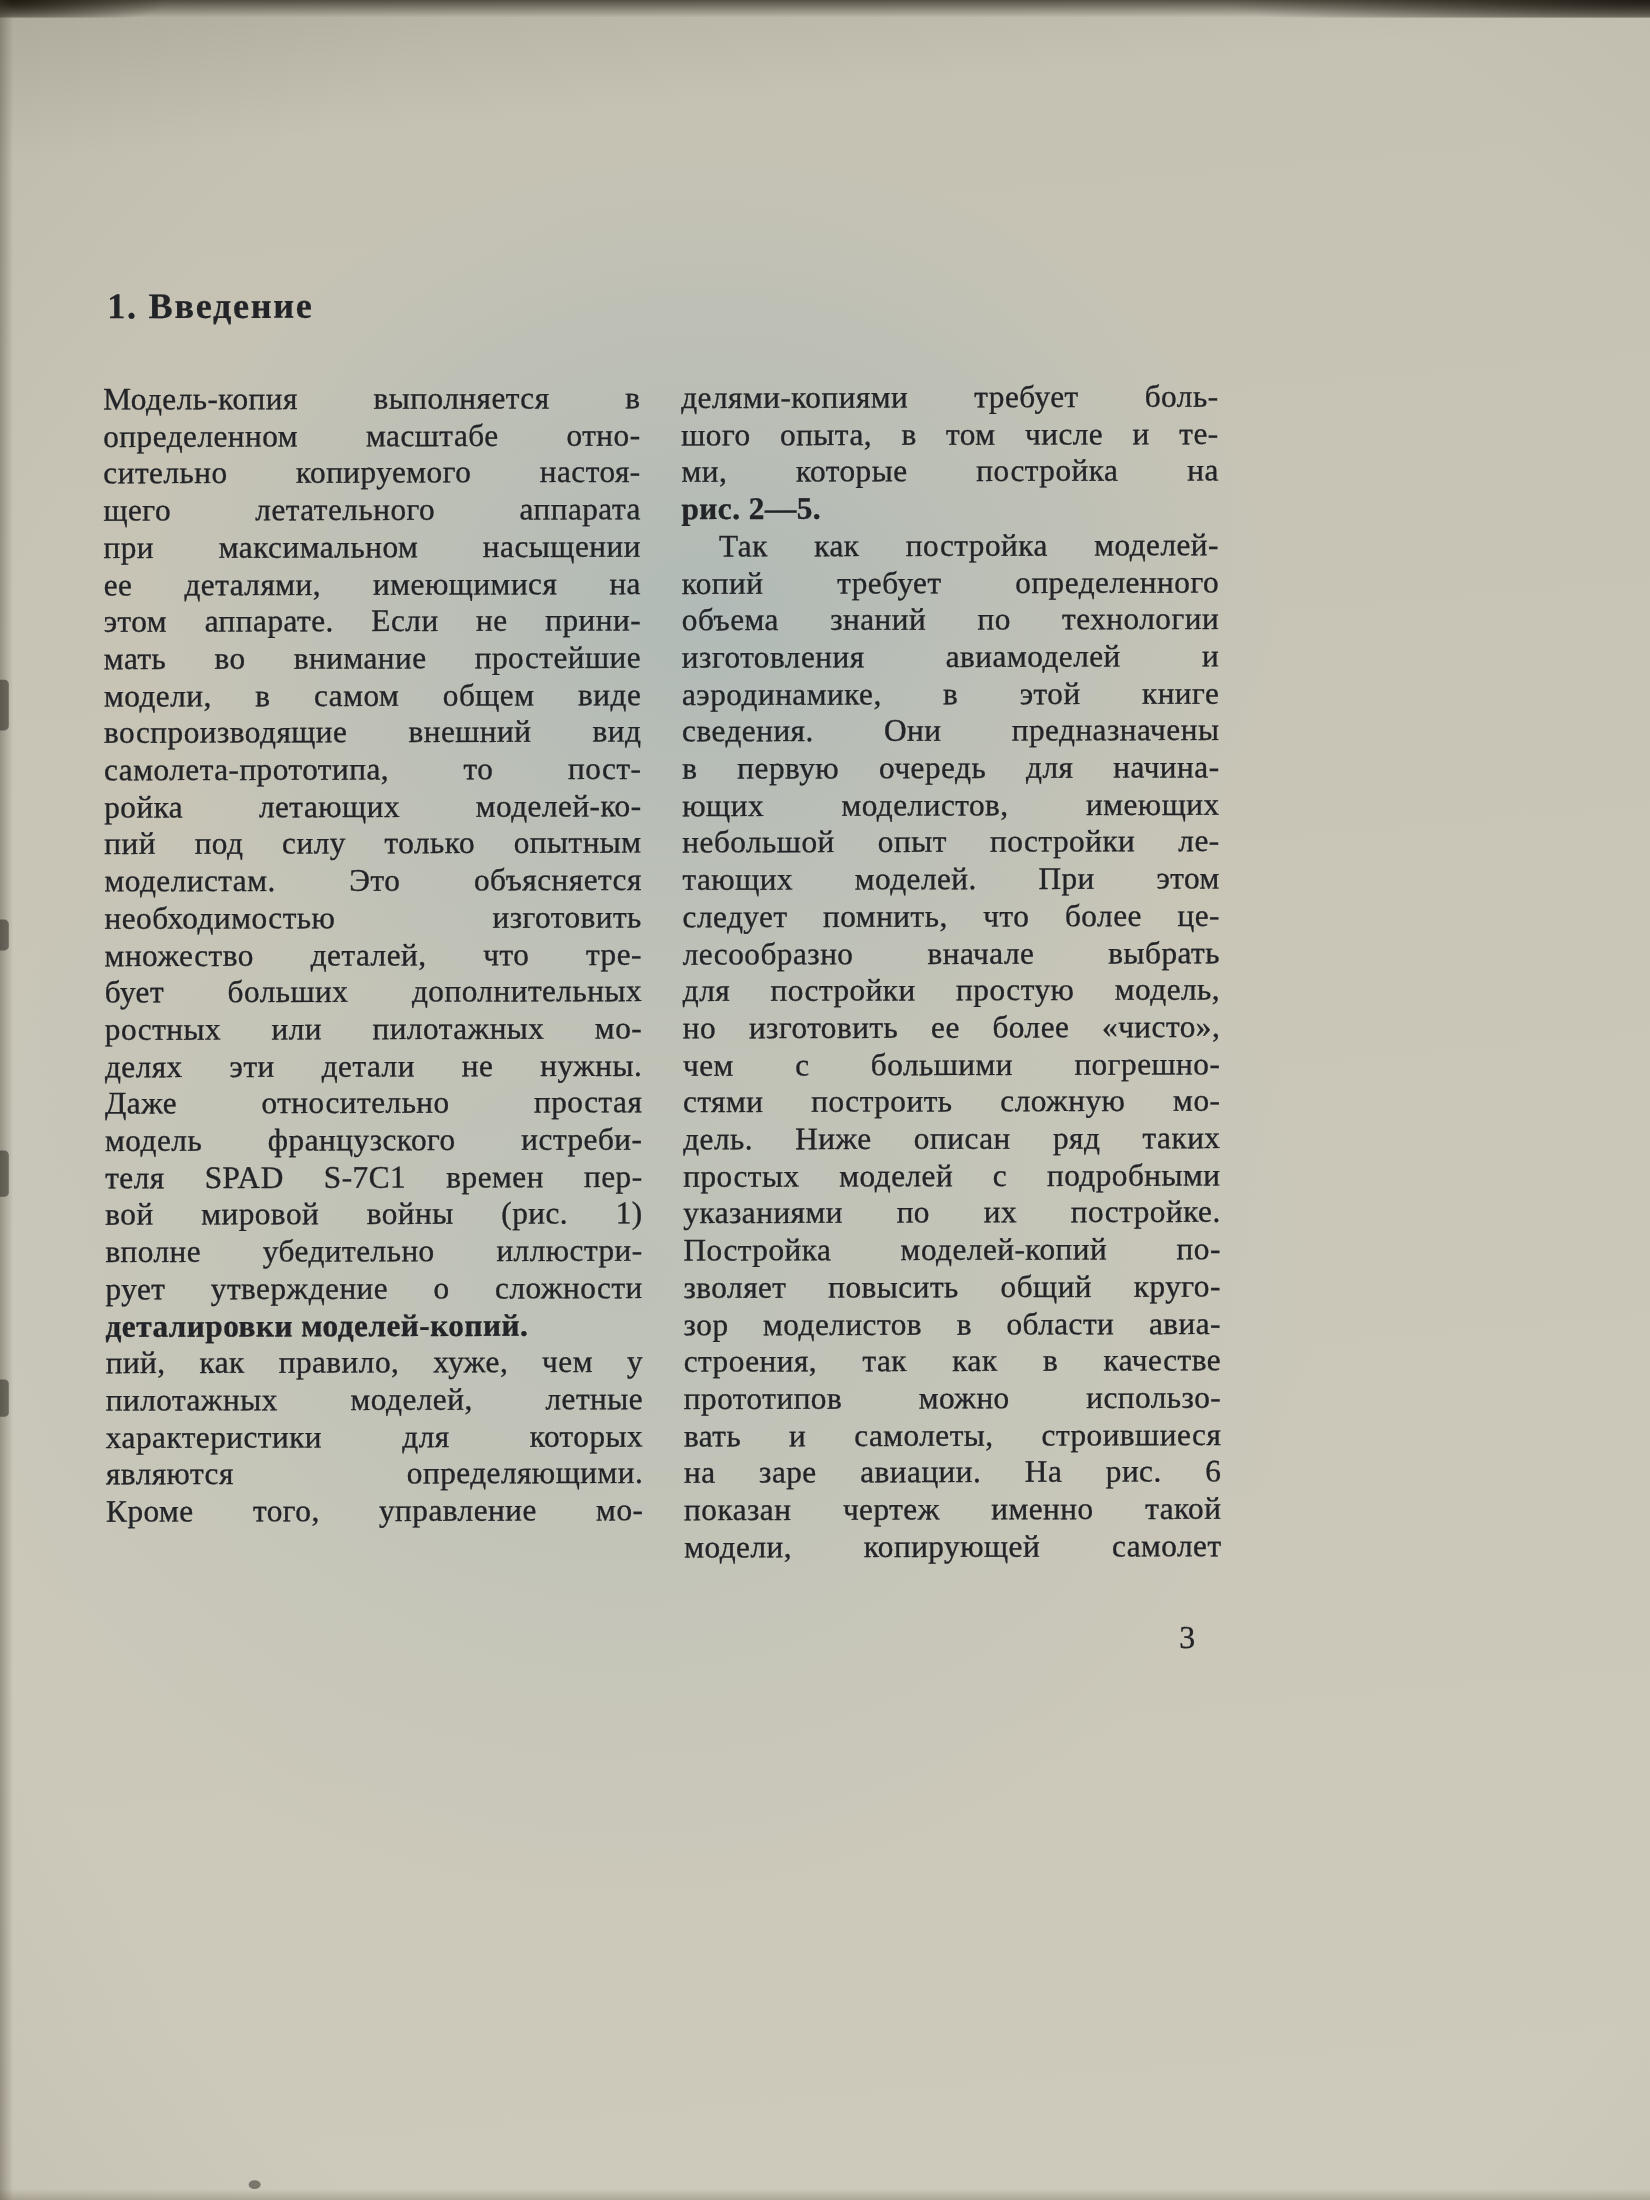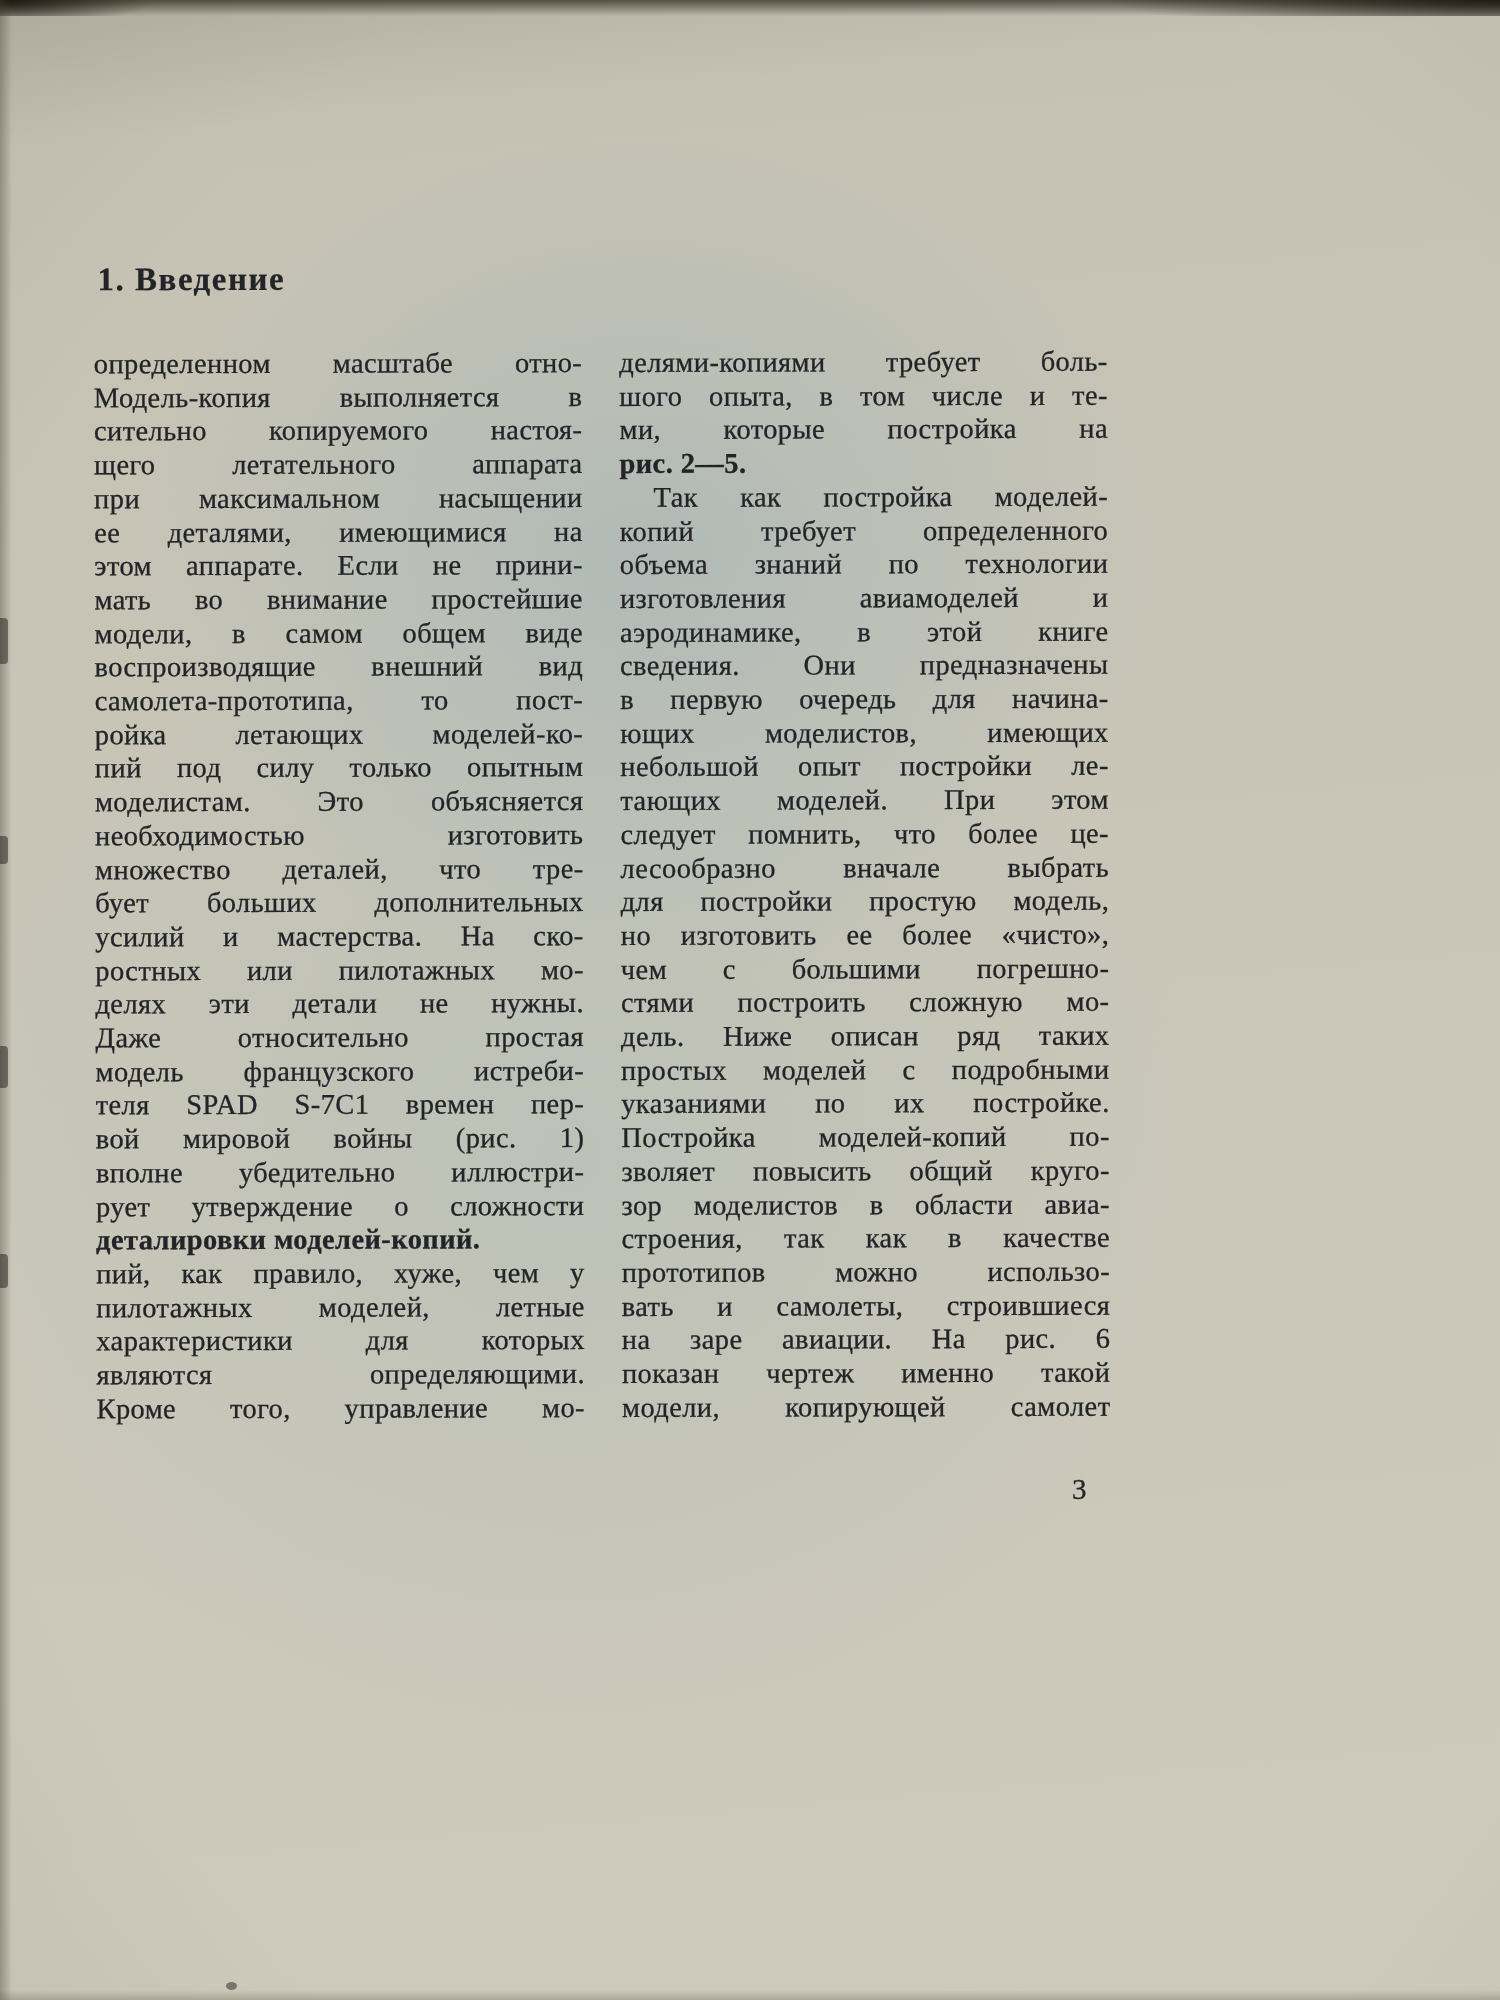--- a/index.html
+++ b/index.html
@@ -105,38 +105,37 @@
 <div class="edge-mark mark-1"></div>
 <div class="edge-mark mark-2"></div>
 <div class="edge-mark mark-3"></div>
 <div class="edge-mark mark-4"></div>
 <div class="speck"></div>
 
 <div class="content">
   <h1 class="heading">1. Введение</h1>
   <div class="columns">
     <div class="col" id="col-left">
+        <div class="line">Модель-копия выполняется в</div>
         <div class="line">определенном масштабе отно-</div>
-        <div class="line">Модель-копия выполняется в</div>
         <div class="line">сительно копируемого настоя-</div>
         <div class="line">щего летательного аппарата</div>
         <div class="line">при максимальном насыщении</div>
         <div class="line">ее деталями, имеющимися на</div>
         <div class="line">этом аппарате. Если не прини-</div>
         <div class="line">мать во внимание простейшие</div>
         <div class="line">модели, в самом общем виде</div>
         <div class="line">воспроизводящие внешний вид</div>
         <div class="line">самолета-прототипа, то пост-</div>
         <div class="line">ройка летающих моделей-ко-</div>
         <div class="line">пий под силу только опытным</div>
         <div class="line">моделистам. Это объясняется</div>
         <div class="line">необходимостью изготовить</div>
         <div class="line">множество деталей, что тре-</div>
         <div class="line">бует больших дополнительных</div>
-        <div class="line">усилий и мастерства. На ско-</div>
         <div class="line">ростных или пилотажных мо-</div>
         <div class="line">делях эти детали не нужны.</div>
         <div class="line">Даже относительно простая</div>
         <div class="line">модель французского истреби-</div>
         <div class="line">теля SPAD S-7C1 времен пер-</div>
         <div class="line">вой мировой войны (рис. 1)</div>
         <div class="line">вполне убедительно иллюстри-</div>
         <div class="line">рует утверждение о сложности</div>
         <div class="line end">деталировки моделей-копий.</div>
         <div class="line">пий, как правило, хуже, чем у</div>

